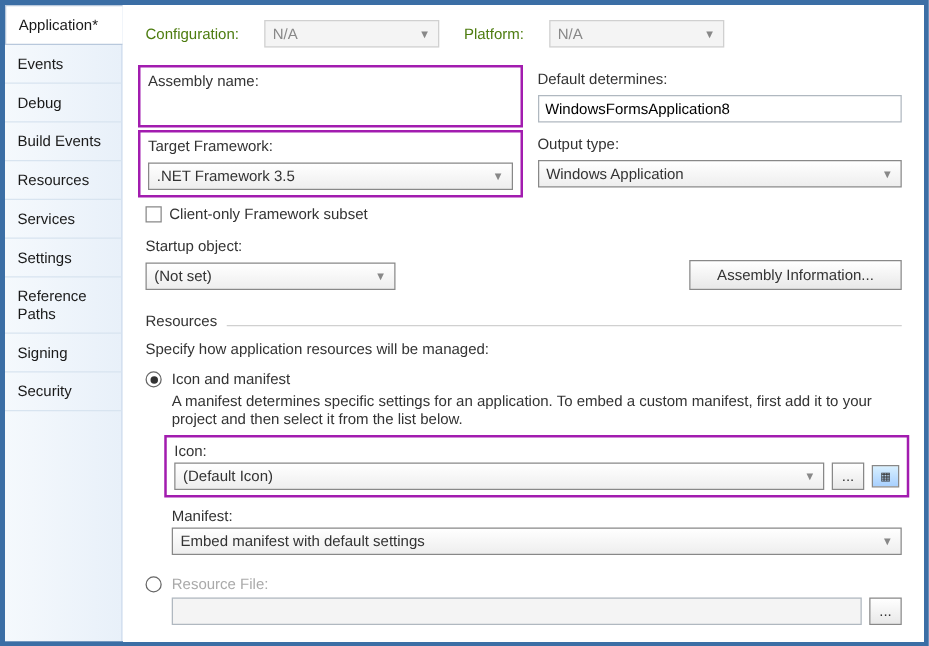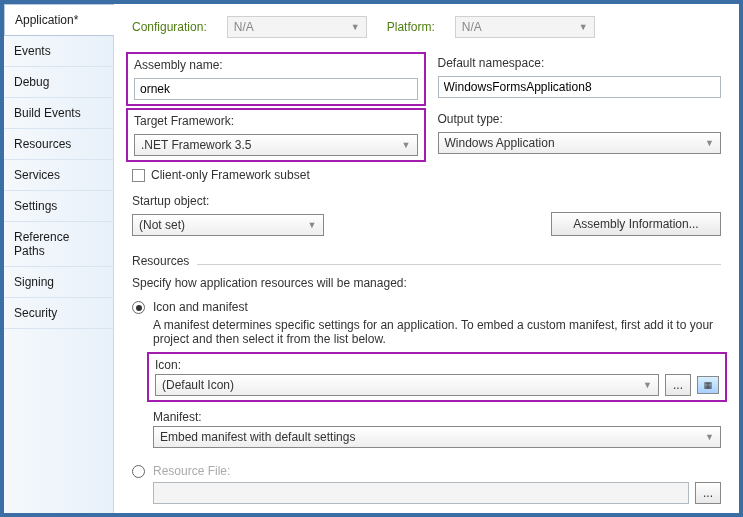--- a/index.html
+++ b/index.html
@@ -1,18 +1,18 @@
 <!DOCTYPE html>
 <html><head>
 <meta charset="utf-8">
 <style>
 * { box-sizing: border-box; margin: 0; padding: 0; }
 body { font-family: "Segoe UI", Tahoma, sans-serif; font-size: 12px; color: #333; background: #fff; width: 743px; height: 517px; overflow: hidden; border: 4px solid #3b6ea5; }
 .container { display: flex; height: 100%; }
-.sidebar { width: 110px; background: linear-gradient(to right, #f5f9fd, #e8f0f9); border-right: 1px solid #c8d8eb; display: flex; flex-direction: column; }
+.sidebar { width: 94px; background: linear-gradient(to right, #f5f9fd, #e8f0f9); border-right: 1px solid #c8d8eb; display: flex; flex-direction: column; }
 .sidebar-item { padding: 8px 10px; border-bottom: 1px solid #d8e4f0; cursor: pointer; color: #1a1a1a; }
 .sidebar-item.active { background: #fff; border: 1px solid #b8c8dc; border-right: none; margin-right: -1px; font-weight: 400; z-index: 1; position: relative; }
 .main { flex: 1; padding: 12px 18px; overflow-y: auto; background: #fff; }
 .toprow { display: flex; gap: 20px; align-items: center; margin-bottom: 18px; }
 .label { color: #4d7c0f; font-size: 12px; }
 .select-disabled { color: #888; background: #f4f4f4; border: 1px solid #d0d0d0; padding: 3px 6px; min-width: 140px; display: flex; align-items: center; justify-content: space-between; }
 .chev { font-size: 9px; color: #888; }
 .section { display: flex; gap: 18px; margin-bottom: 10px; }
 .col { flex: 1; display: flex; flex-direction: column; gap: 4px; }
 .highlight { border: 2px solid #a21caf; padding: 4px 6px; margin: -4px -6px; }
@@ -62,24 +62,23 @@
       <span class="label">Platform:</span>
       <div class="select-disabled">
         <span>N/A</span>
           <span class="chev">▼</span>
       </div>
     </div>
 
     <div class="section">
       <div class="col highlight">
         <div class="field-label">Assembly name:</div>
-        <input class="text-input" value="ornek" style="">
       </div>
       <div class="col">
-        <div class="field-label">Default namespace:</div>
+        <div class="field-label">Default determines:</div>
         <input class="text-input" value="WindowsFormsApplication8" style="">
       </div>
     </div>
 
     <div class="section">
       <div class="col highlight">
         <div class="field-label">Target Framework:</div>
         <div class="dropdown">
           <span>.NET Framework 3.5</span>
             <span class="chev">▼</span>

